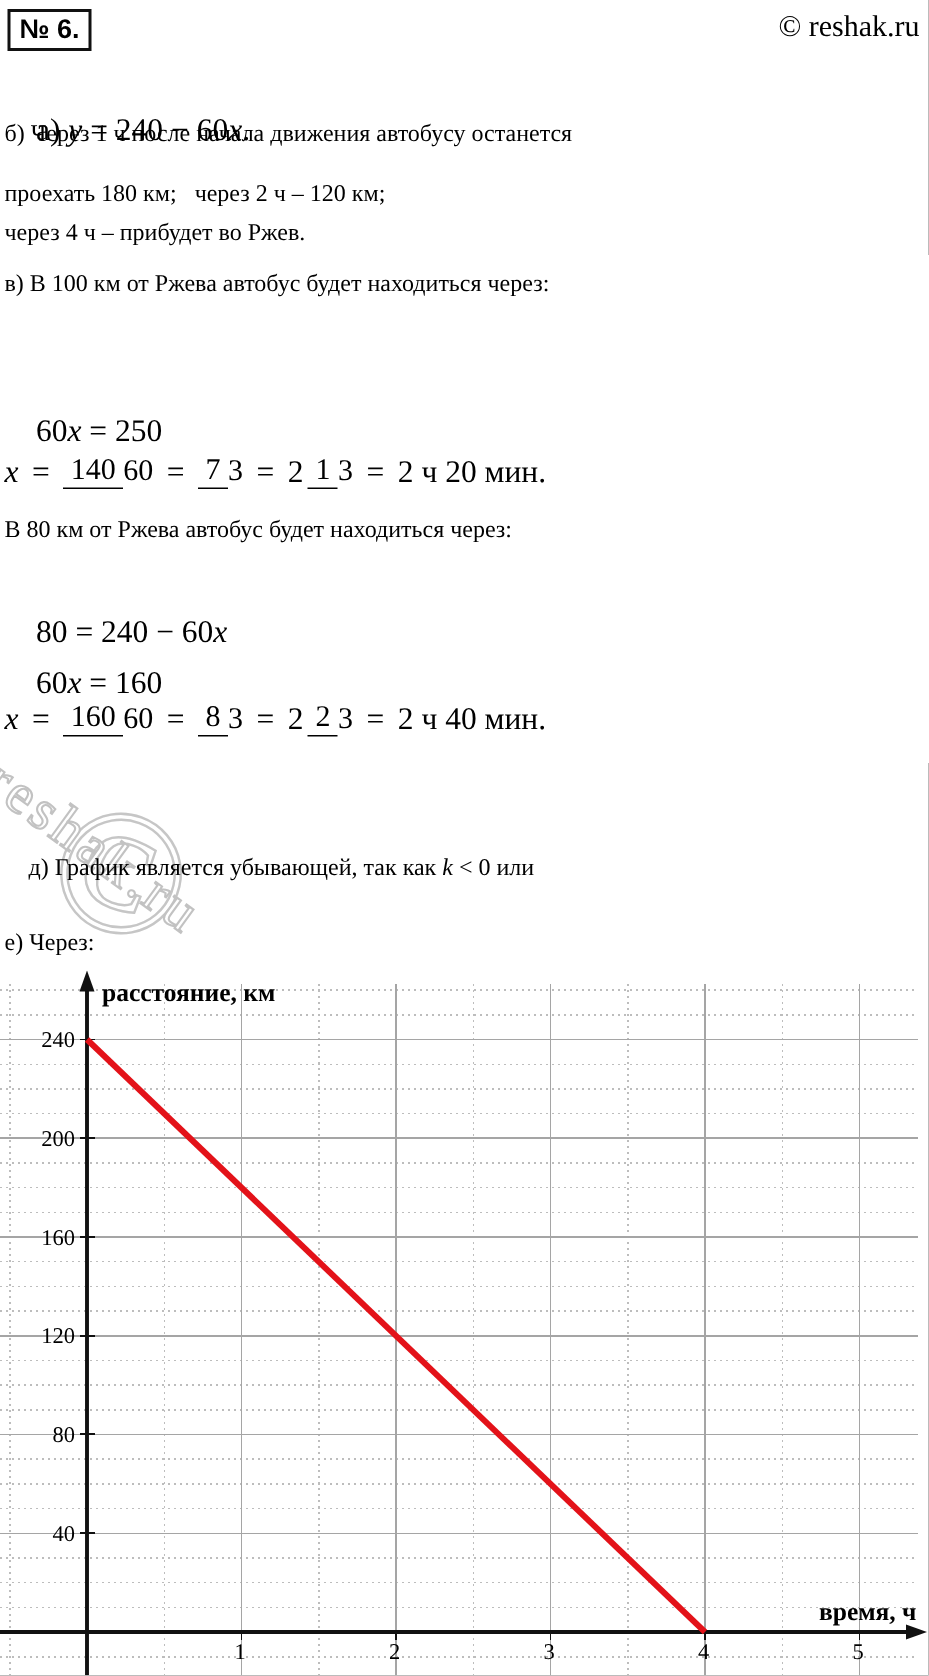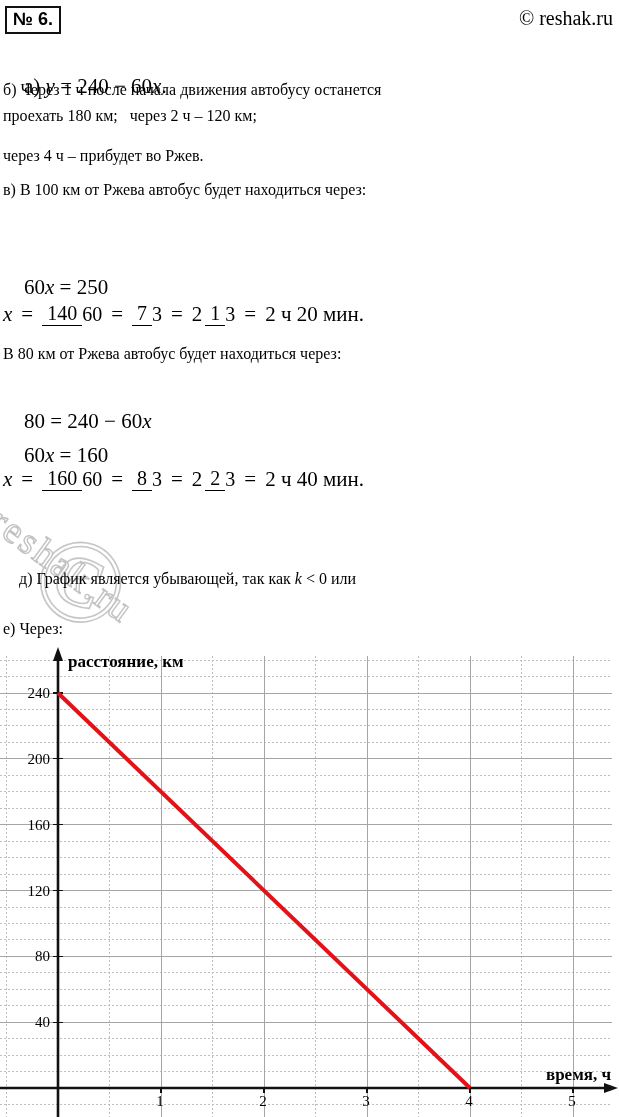--- a/index.html
+++ b/index.html
@@ -43,21 +43,21 @@
   </div>
   <div id="copyright">
     <span>© reshak.ru</span>
   </div>
 
   <div class="tline eq" style="top:47px">
     <span>а) </span><i class="mvar">y</i><span> = 240 − 60</span><i class="mvar">x</i><span>.</span>
   </div>
 
   <div class="tline" style="top:80px">б) Через 1 ч после начала движения автобусу останется</div>
-  <div class="tline" style="top:106px">проехать 180 км;   через 2 ч – 120 км;</div>
+  <div class="tline" style="top:120px">проехать 180 км;   через 2 ч – 120 км;</div>
   <div class="tline" style="top:146px">через 4 ч – прибудет во Ржев.</div>
   <div class="tline" style="top:180px">в) В 100 км от Ржева автобус будет находиться через:</div>
 
   <div class="tline eq" style="top:248px">
     <span>60</span><i class="mvar">x</i><span> = 250</span>
   </div>
 
   <div class="tline eq frac-row" style="top:286px">
     <i class="mvar">x</i>
     <span class="op">=</span>

